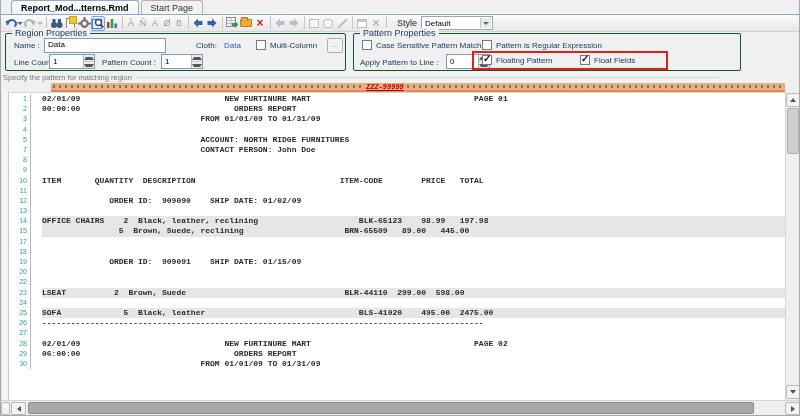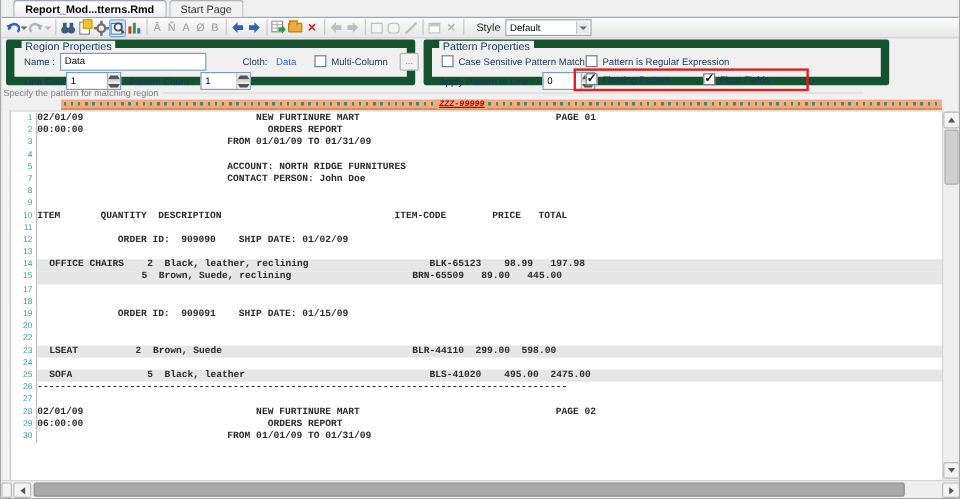--- a/index.html
+++ b/index.html
@@ -30,21 +30,21 @@
   .tb-letter { width:12px; height:15px; font-size:9px; color:#9a9a9a; display:flex; align-items:center; justify-content:center; flex:0 0 auto; }
   .tb.selected { background:#d9e7f8; border:1px solid #7aa7d8; }
   .redx { color:#cc2020; font-weight:bold; font-size:12px; line-height:10px; }
   .grayx { color:#b5b5b5; font-weight:bold; font-size:12px; line-height:10px; }
   .style-label { font-size:9px; color:#222; margin:0 4px 0 8px; flex:0 0 auto; }
   .style-combo { width:72px; height:14px; background:#fff; border:1px solid #9aa5b5; font-size:8px;
     display:flex; align-items:center; padding-left:3px; position:relative; flex:0 0 auto; }
   .style-combo .cc { position:absolute; right:1px; top:1px; bottom:1px; width:11px; background:#e9e9e9;
     display:flex; align-items:center; justify-content:center; border-left:1px solid #c6c6c6; }
   
-  .groupbox { position:absolute; border:7px solid #14532d; border-radius:2px; background:#f0f0f0; }
+  .groupbox { position:absolute; border:1px solid #14532d; border-radius:2px; background:#f0f0f0; }
   .groupbox .legend { position:absolute; top:-6px; left:6px; background:#f0f0f0; padding:0 3px; font-size:9px; color:#16365c; }
   .plabel { position:absolute; font-size:8px; color:#16365c; white-space:nowrap; }
   .pvalue-link { position:absolute; font-size:8px; color:#2a5bd7; white-space:nowrap; }
   .tbox { position:absolute; background:#fff; border:1px solid #7f9db9; font-size:8px; padding:1px 0 0 3px; color:#000; }
   .spinner { position:absolute; height:15px; background:#fff; border:1px solid #7f9db9; display:flex; }
   .spinner .val { flex:1; font-size:8px; padding:2px 0 0 3px; }
   .spinner .btns { width:11px; display:flex; flex-direction:column; border-left:1px solid #b5b5b5; }
   .spinner .btns div { flex:1; background:#ececec; display:flex; align-items:center; justify-content:center; }
   .spinner .btns div + div { border-top:1px solid #c9c9c9; }
   .tri-u { width:0; height:0; border-left:2.5px solid transparent; border-right:2.5px solid transparent; border-bottom:3px solid #555; }
@@ -65,22 +65,22 @@
     color:#b30000; text-decoration:underline; background:#f5a97e; padding:0 2px; }
   
   #report { position:absolute; left:0; top:92px; width:784px; height:308px; background:#ffffff; overflow:hidden;
     border-top:1px solid #d8d8d8; }
   #leftstrip { position:absolute; left:0; top:92px; width:8px; height:308px; background:#f4f4f4;
     border-right:1px solid #c6c6c6; border-left:1px solid #e2e2e2; }
   #lines { position:absolute; left:8px; top:1px; right:0; }
   .rline { display:flex; height:10.2px; }
   .lnum { width:22px; flex:0 0 22px; text-align:right; padding-right:3px; font-size:7px; color:#2f9ea0;
     border-right:1px solid #b7bcbc; background:#fff; line-height:10.2px; }
-  .ltext { flex:1; white-space:pre; font:700 8px "Liberation Mono", monospace; color:#2b2b2b; line-height:10.2px; overflow:hidden; }
-  .rline.hl .ltext { background:#e6e6e6;padding-left:10px; }
+  .ltext { flex:1; white-space:pre; font:700 8px "Liberation Mono", monospace; color:#2b2b2b; line-height:10.2px; overflow:hidden;margin-left:11px; }
+  .rline.hl .ltext { background:#e6e6e6; }
   
   .sb-btn { position:absolute; background:#f3f3f3; border:1px solid #b9b9b9; border-radius:2px;
     display:flex; align-items:center; justify-content:center; }
   .arr-l { width:0; height:0; border-top:3px solid transparent; border-bottom:3px solid transparent; border-right:4px solid #555; }
   .arr-r { width:0; height:0; border-top:3px solid transparent; border-bottom:3px solid transparent; border-left:4px solid #555; }
   .arr-u { width:0; height:0; border-left:3px solid transparent; border-right:3px solid transparent; border-bottom:4px solid #555; }
   .arr-dn { width:0; height:0; border-left:3px solid transparent; border-right:3px solid transparent; border-top:4px solid #555; }
   #vscroll { position:absolute; left:784px; top:92px; width:16px; height:308px; background:#efefef; border-left:1px solid #d5d5d5; }
   #vthumb { position:absolute; left:786px; top:108px; width:12px; height:46px; background:#cfcfcf; border:1px solid #aeaeae; border-radius:2px; }
   #hscroll { position:absolute; left:0; top:400px; width:800px; height:16px; background:#efefef; border-top:1px solid #d5d5d5; }

